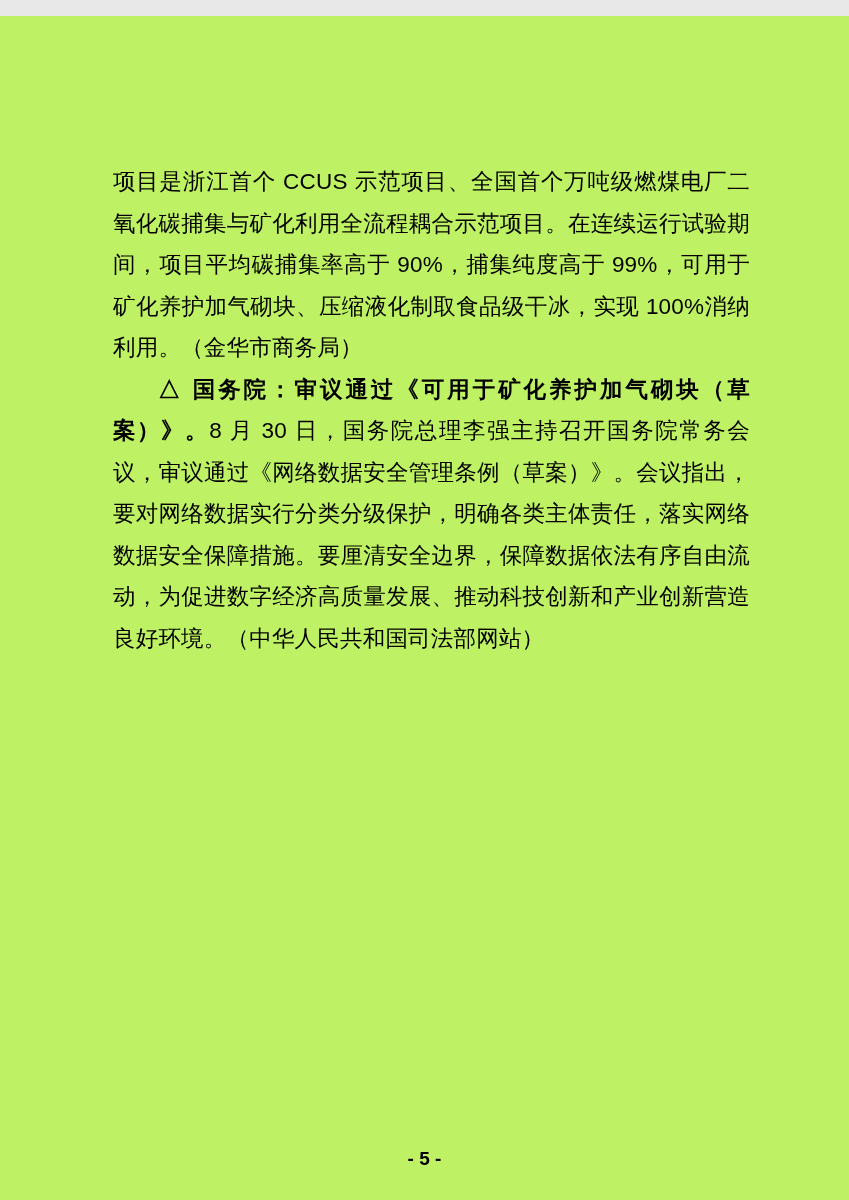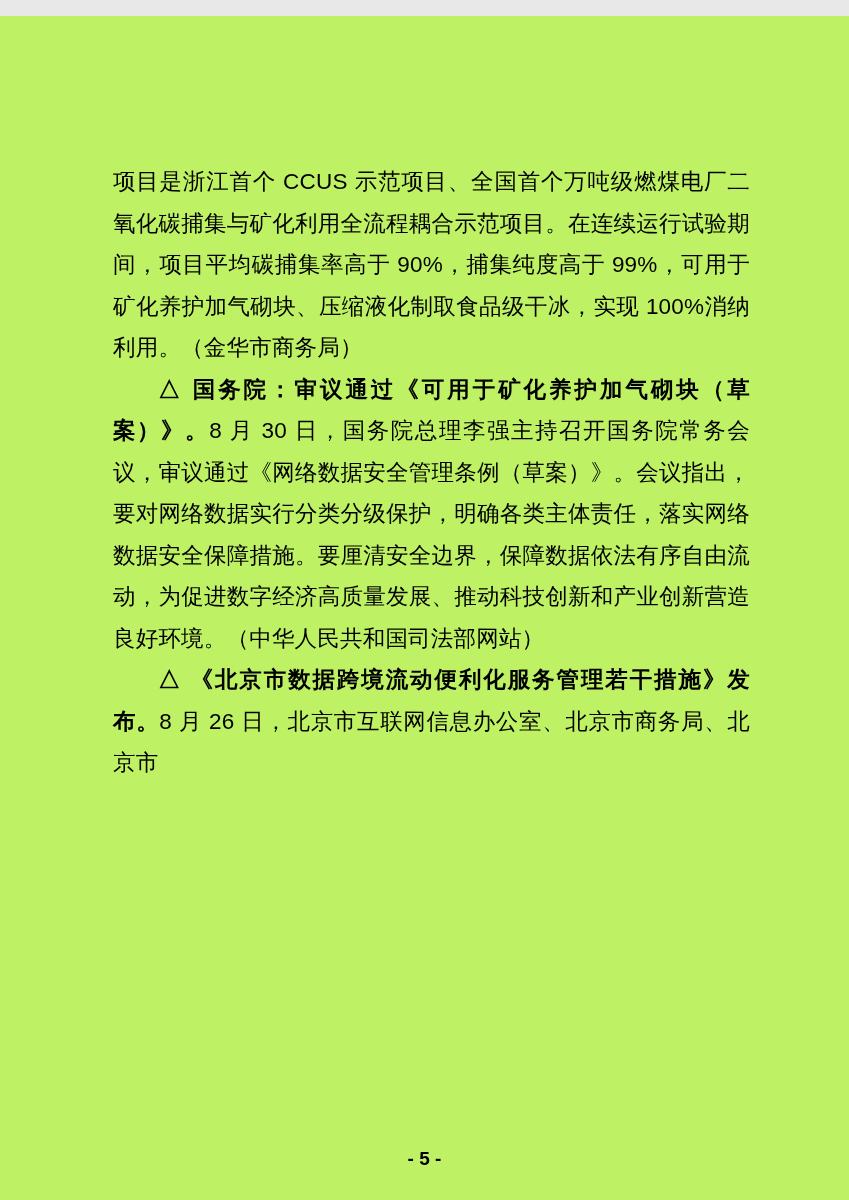--- a/index.html
+++ b/index.html
@@ -57,19 +57,18 @@
 
 <div class="page">
 
   <div class="content">
 
     <p class="para"><span class="run">项目是浙江首个 CCUS 示范项目、全国首个万吨级燃煤电厂二氧化碳捕集与矿化利用全流程耦合示范项目。在连续运行试验期间，项目平均碳捕集率高于 90%，捕集纯度高于 99%，可用于矿化养护加气砌块、压缩液化制取食品级干冰，实现 100%消纳利用。（金华市商务局）</span></p>
 
     <p class="para indent"><span class="run bold">△ 国务院：审议通过《可用于矿化养护加气砌块（草案）》。</span><span class="run">8 月 30 日，国务院总理李强主持召开国务院常务会议，审议通过《网络数据安全管理条例（草案）》。会议指出，要对网络数据实行分类分级保护，明确各类主体责任，落实网络数据安全保障措施。要厘清安全边界，保障数据依法有序自由流动，为促进数字经济高质量发展、推动科技创新和产业创新营造良好环境。（中华人民共和国司法部网站）</span></p>
 
 
-    <p class="para indent"><span class="run bold">△ 《北京市数据跨境流动便利化服务管理若干措施》发布。</span><span class="run">8 月 26 日，北京市互联网信息办公室、北京市商务局、北京市</span></p>
 
   </div>
 
   <div class="footer">- 5 -</div>
 
 </div>
 
 </body></html>

